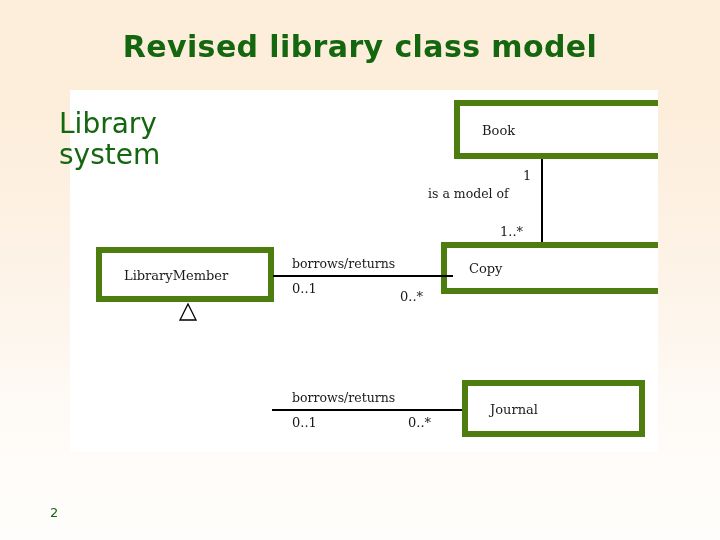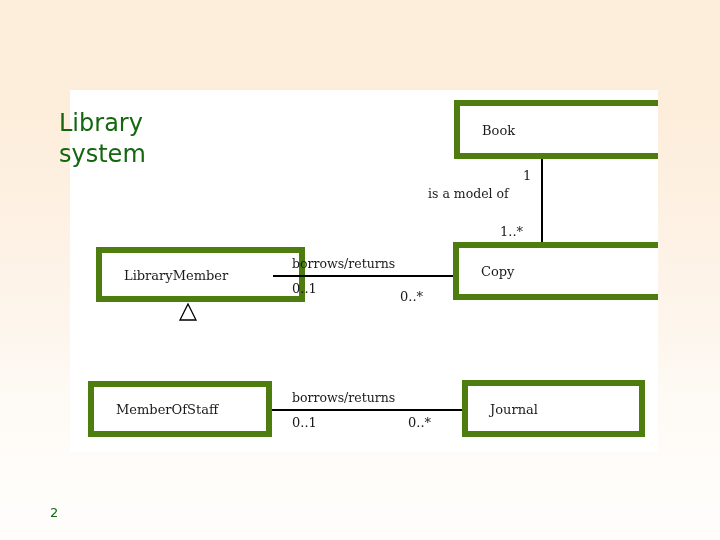--- a/index.html
+++ b/index.html
@@ -40,21 +40,21 @@
     width: 588px;
     height: 362px;
     background: #ffffff;
     overflow: hidden;
   }
   #caption {
     position: absolute;
     left: 59px;
     top: 108px;
     font-family: "DejaVu Sans", sans-serif;
-    font-size: 24px;
+    font-size: 28px;
     line-height: 31px;
     color: #14660f;
     white-space: pre;
   }
   .uml-box {
     position: absolute;
     border: 6px solid #4d7c0f;
     background: transparent;
     box-sizing: border-box;
   }
@@ -102,52 +102,50 @@
     font-family: "DejaVu Sans", sans-serif;
     font-size: 13px;
     color: #14660f;
   }
 </style>
 </head>
 <body>
 
 <div id="slide">
 
+  <div id="slide-title">Revised library class model</div>
 
   <div id="diagram-canvas">
 
     <div class="uml-box" style="left:384px; top:10px; width:230px; height:59px;">
       <span class="uml-box-label">Book</span>
     </div>
 
     <div class="assoc-vline" style="left:471px; top:69px; height:84px;"></div>
     <span class="mult-text" style="left:453px; top:78px;">1</span>
     <span class="assoc-text" style="left:358px; top:96px;">is a model of</span>
     <span class="mult-text" style="left:430px; top:134px;">1..*</span>
 
-    <div class="uml-box" style="left:383px; top:152px; width:232px; height:58px;">
+    <div class="uml-box" style="left:371px; top:152px; width:232px; height:52px;">
       <span class="uml-box-label">Copy</span>
     </div>
 
-    <div class="uml-box" style="left:26px; top:157px; width:209px; height:55px;padding-left:35px;">
+    <div class="uml-box" style="left:26px; top:157px; width:178px; height:55px;padding-left:35px;">
       <span class="uml-box-label">LibraryMember</span>
     </div>
 
     <div class="assoc-line" style="left:203px; top:185px; width:180px;"></div>
     <span class="assoc-text" style="left:222px; top:166px;">borrows/returns</span>
     <span class="mult-text" style="left:222px; top:191px;">0..1</span>
     <span class="mult-text" style="left:330px; top:199px;">0..*</span>
 
     <svg id="gen-triangle" style="left:108px; top:212px;" width="20" height="20" viewBox="0 0 20 20">
       <polygon points="10,2 18,18 2,18" fill="none" stroke="#000000" stroke-width="1.3"></polygon>
     </svg>
 
-    <div class="uml-box" style="left:18px; top:291px; width:184px; height:56px;">
-      <span class="uml-box-label">MemberOfStaff</span>
-    </div>
 
     <div class="assoc-line" style="left:202px; top:319px; width:190px;"></div>
     <span class="assoc-text" style="left:222px; top:300px;">borrows/returns</span>
     <span class="mult-text" style="left:222px; top:325px;">0..1</span>
     <span class="mult-text" style="left:338px; top:325px;">0..*</span>
 
     <div class="uml-box" style="left:392px; top:290px; width:183px; height:57px;padding-left:44px;">
       <span class="uml-box-label">Journal</span>
     </div>
 

